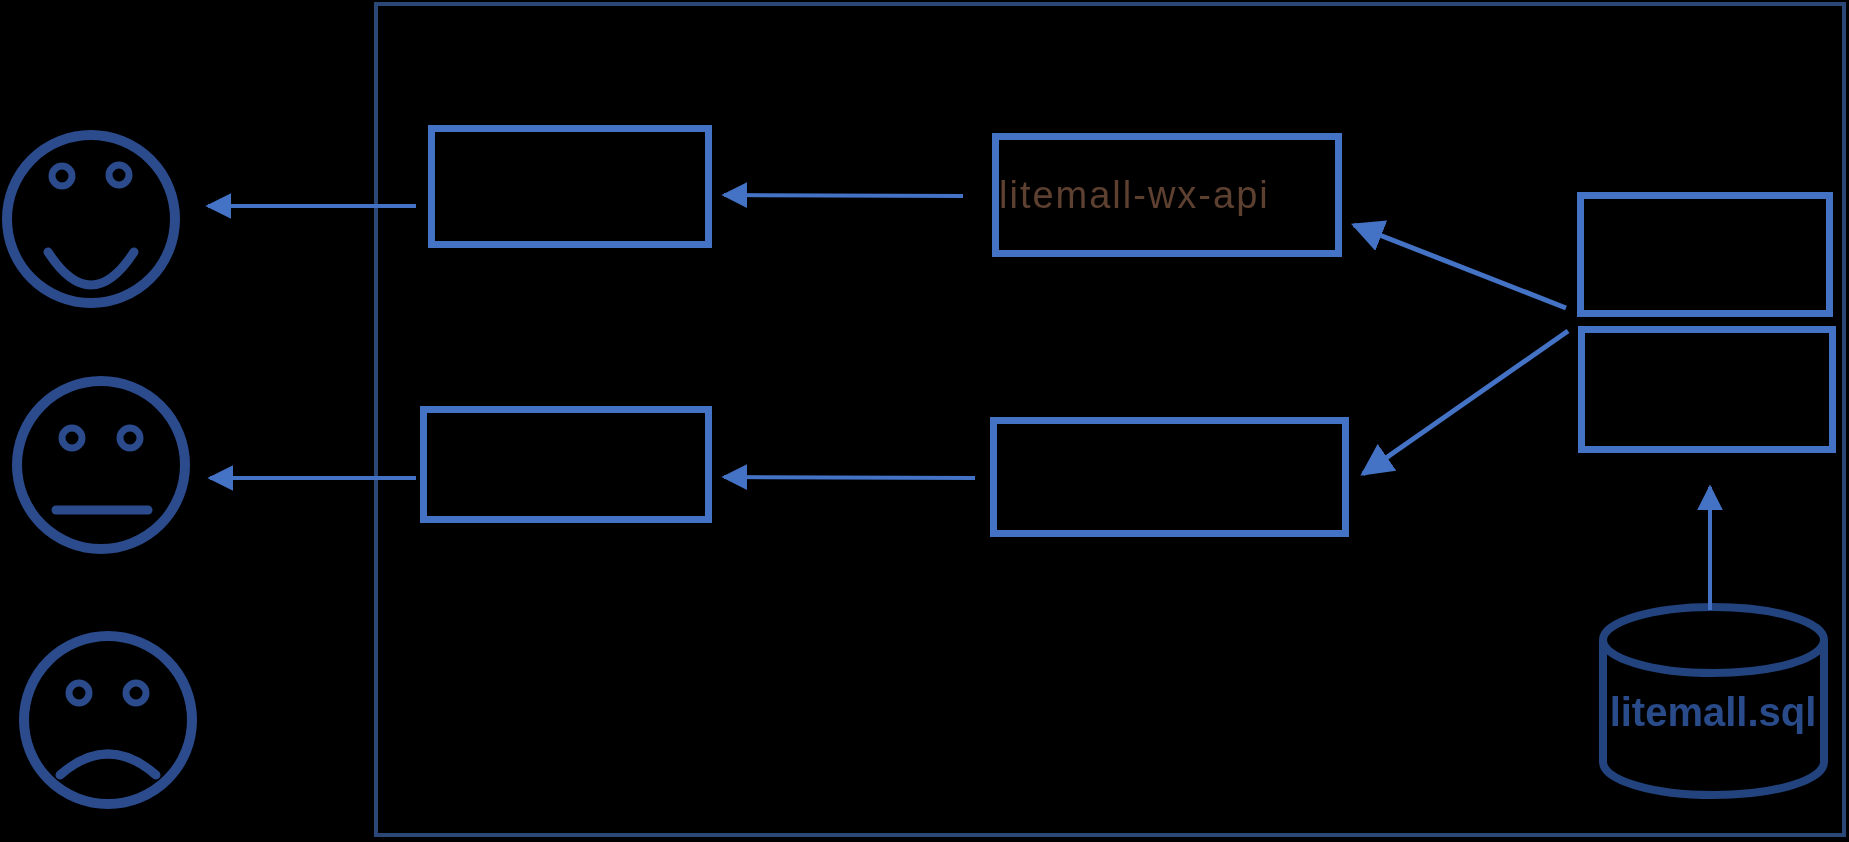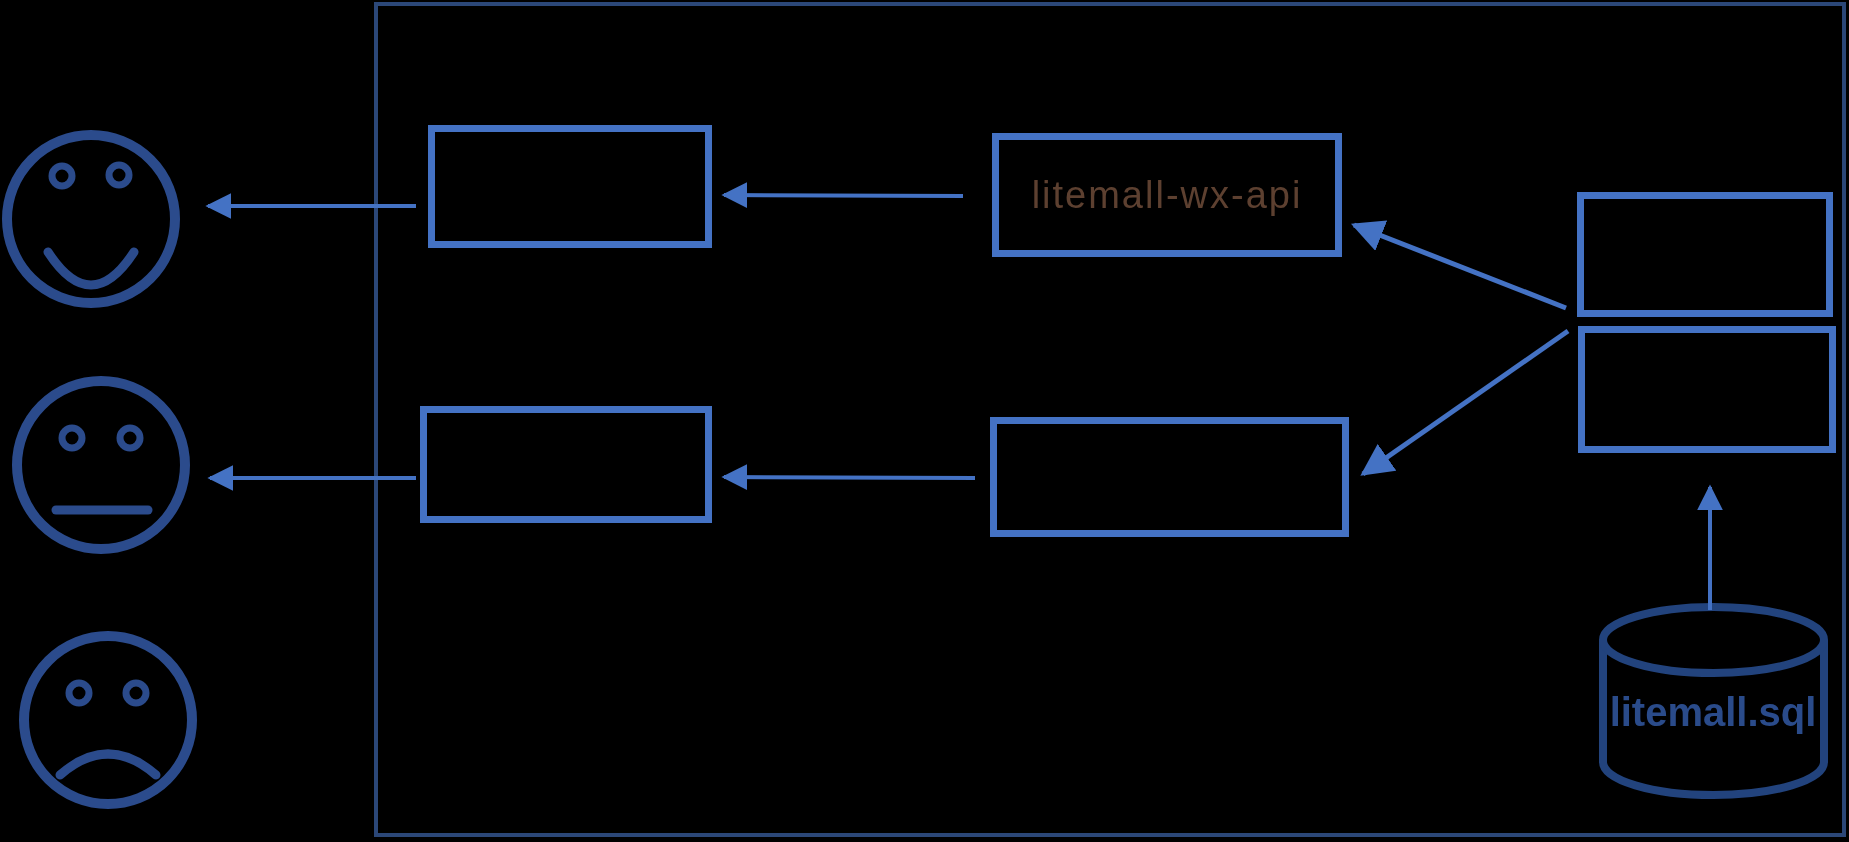--- a/index.html
+++ b/index.html
@@ -51,21 +51,21 @@
     text-anchor: middle;
   }
   
   .node-box {
     position: absolute;
     box-sizing: border-box;
     border: 7px solid var(--c-box-border, #4472C4);
     background: transparent;
     display: flex;
     align-items: center;
-    justify-content: center;
+    justify-content: flex-start;
   }
   .api-label {
     color: var(--c-api-label-color, #5D4030);
     font-family: "Liberation Sans", sans-serif;
     font-size: 38px;
     font-weight: 300;
     letter-spacing: 2px;
     white-space: nowrap;
   }
 </style>

